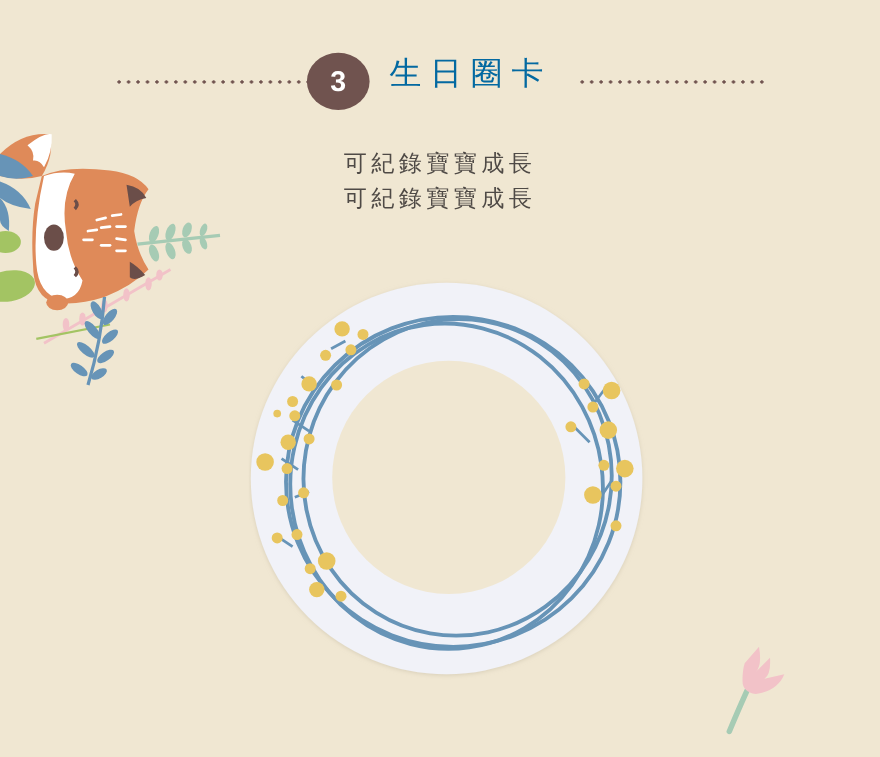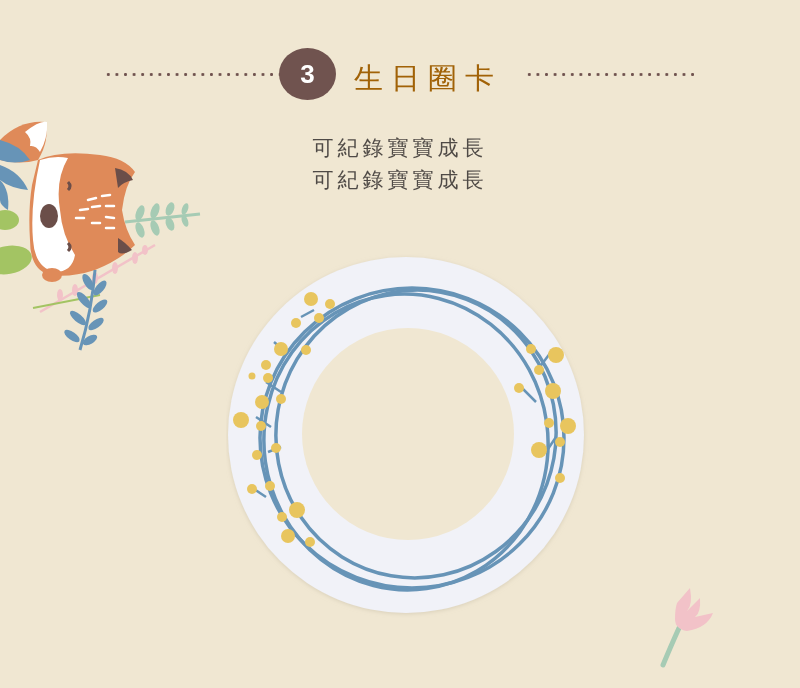--- a/index.html
+++ b/index.html
@@ -23,22 +23,22 @@
   .badge {
     position: absolute; left: 279px; top: 0; width: 57px; height: 52px;
     border-radius: 50%;
     background: #70534f;
     color: #ffffff;
     font-family: "Liberation Sans", sans-serif;
     font-weight: bold; font-size: 26px;
     display: flex; align-items: center; justify-content: center;
   }
   .title {
-    position: absolute; left: 354px; top: 12px;
-    font-size: 29px; color: #a16207; letter-spacing: 8px;
+    position: absolute; left: 354px; top: 0;
+    font-size: 29px; color: #0369a1; letter-spacing: 8px;
     line-height: 36px;
   }
   .subtitle {
     position: absolute; left: 0; top: 132px; width: 800px;
     text-align: center; color: #4f4a46;
     font-size: 21px; letter-spacing: 4px; line-height: 32px;
   }
   .deco { position: absolute; }
 </style>
 </head>

